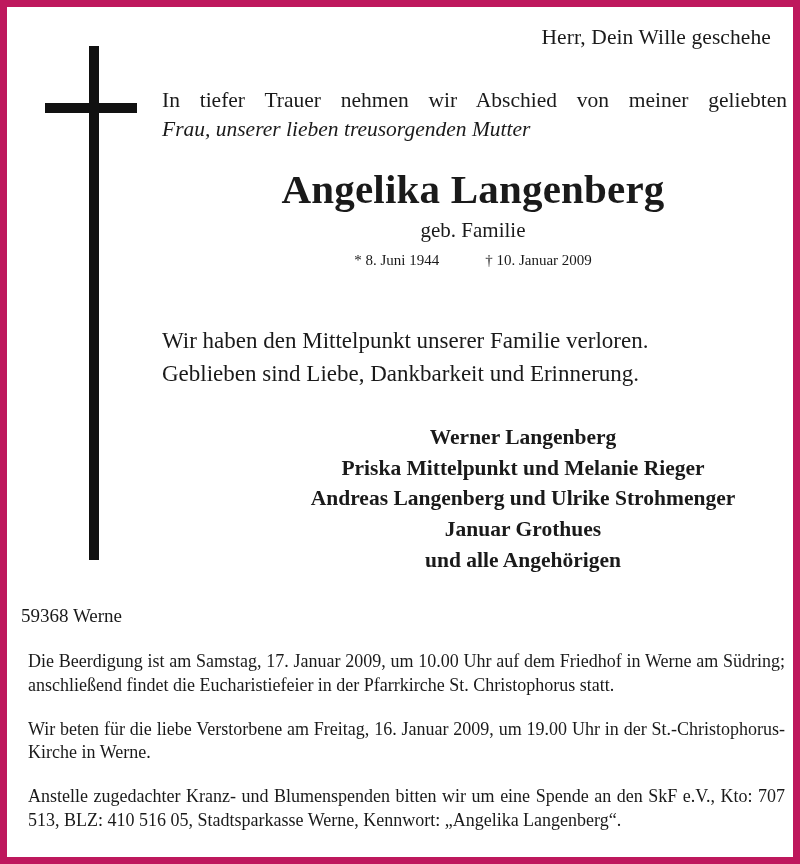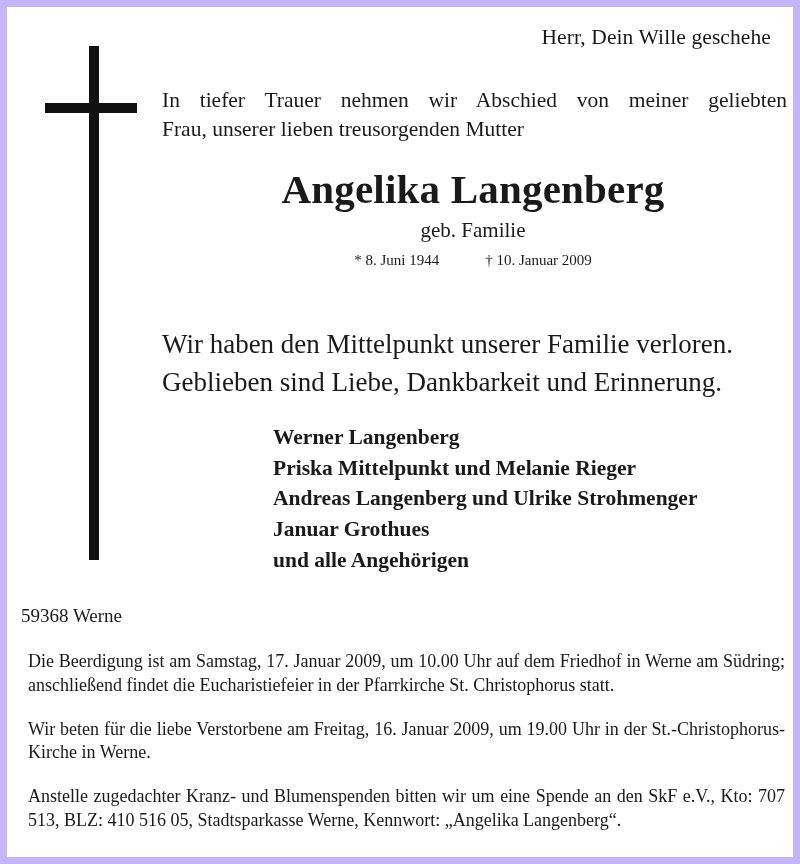--- a/index.html
+++ b/index.html
@@ -13,21 +13,21 @@
     color: #1a1a1a;
     -webkit-font-smoothing: antialiased;
   }
 
   .notice {
     position: relative;
     width: 800px;
     height: 864px;
     box-sizing: border-box;
     background: #ef4444;
-    border: 7px solid #c4b5fd;
+    border: 7px solid #be185d;
     overflow: hidden;
   }
 
   .inner {
     position: relative;
     width: 100%;
     height: 100%;
     box-sizing: border-box;
     background: #ffffff;
   }
@@ -80,20 +80,21 @@
     text-align: justify;
     text-justify: inter-word;
   }
   .intro .ln1 {
     display: block;
     text-align: justify;
     text-align-last: justify;
   }
   .intro .ln2 {
     display: block;
+    font-style: italic;
   }
 
   
   .name-block {
     position: absolute;
     left: 150px;
     top: 160px;
     width: 632px;
     text-align: center;
   }
@@ -118,39 +119,40 @@
     display: inline-block;
     width: 46px;
   }
 
   
   .verse {
     position: absolute;
     left: 155px;
     top: 318px;
     width: 625px;
-    font-size: 27px;
+    font-size: 23px;
     line-height: 1.42;
   }
   .verse div {
     white-space: nowrap;
   }
 
   
   .family {
     position: absolute;
     left: 266px;
     top: 415px;
     width: 500px;
     font-size: 21.5px;
     font-weight: bold;
     line-height: 1.43;
   }
   .family div {
     white-space: nowrap;
+    text-align: center;
   }
 
   
   .city {
     position: absolute;
     left: 14px;
     top: 598px;
     font-size: 19px;
     line-height: 1.2;
   }

